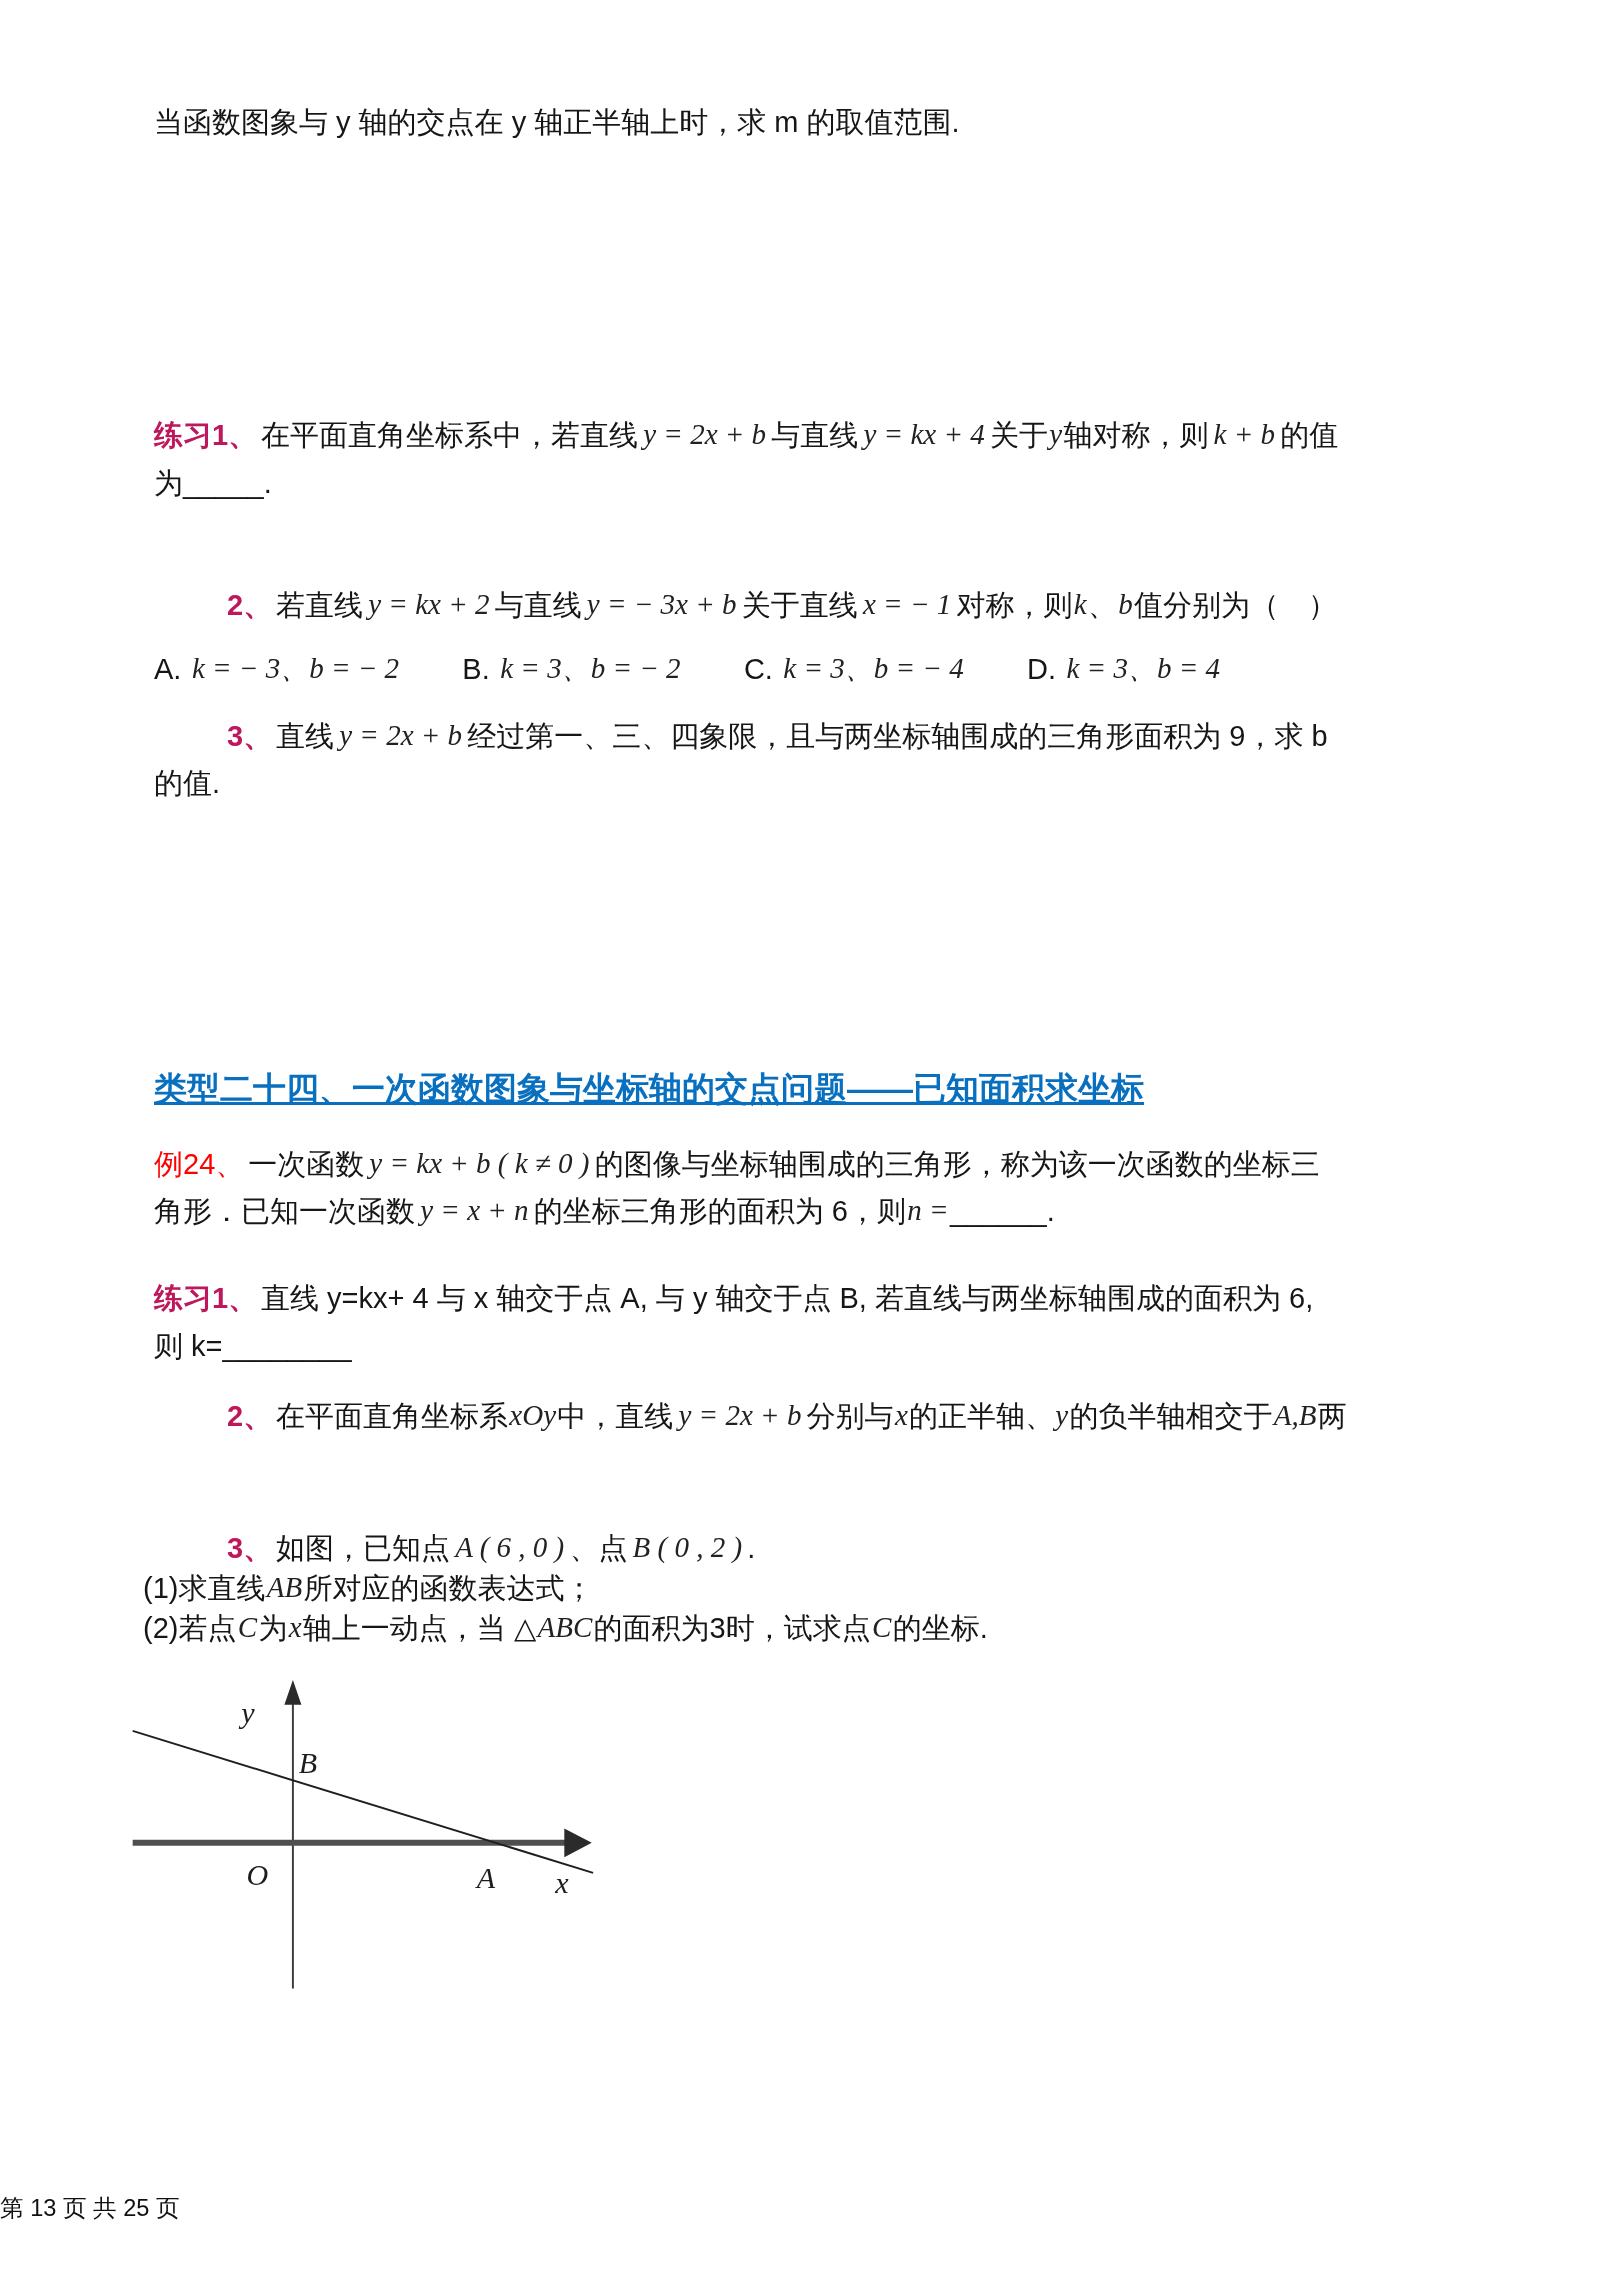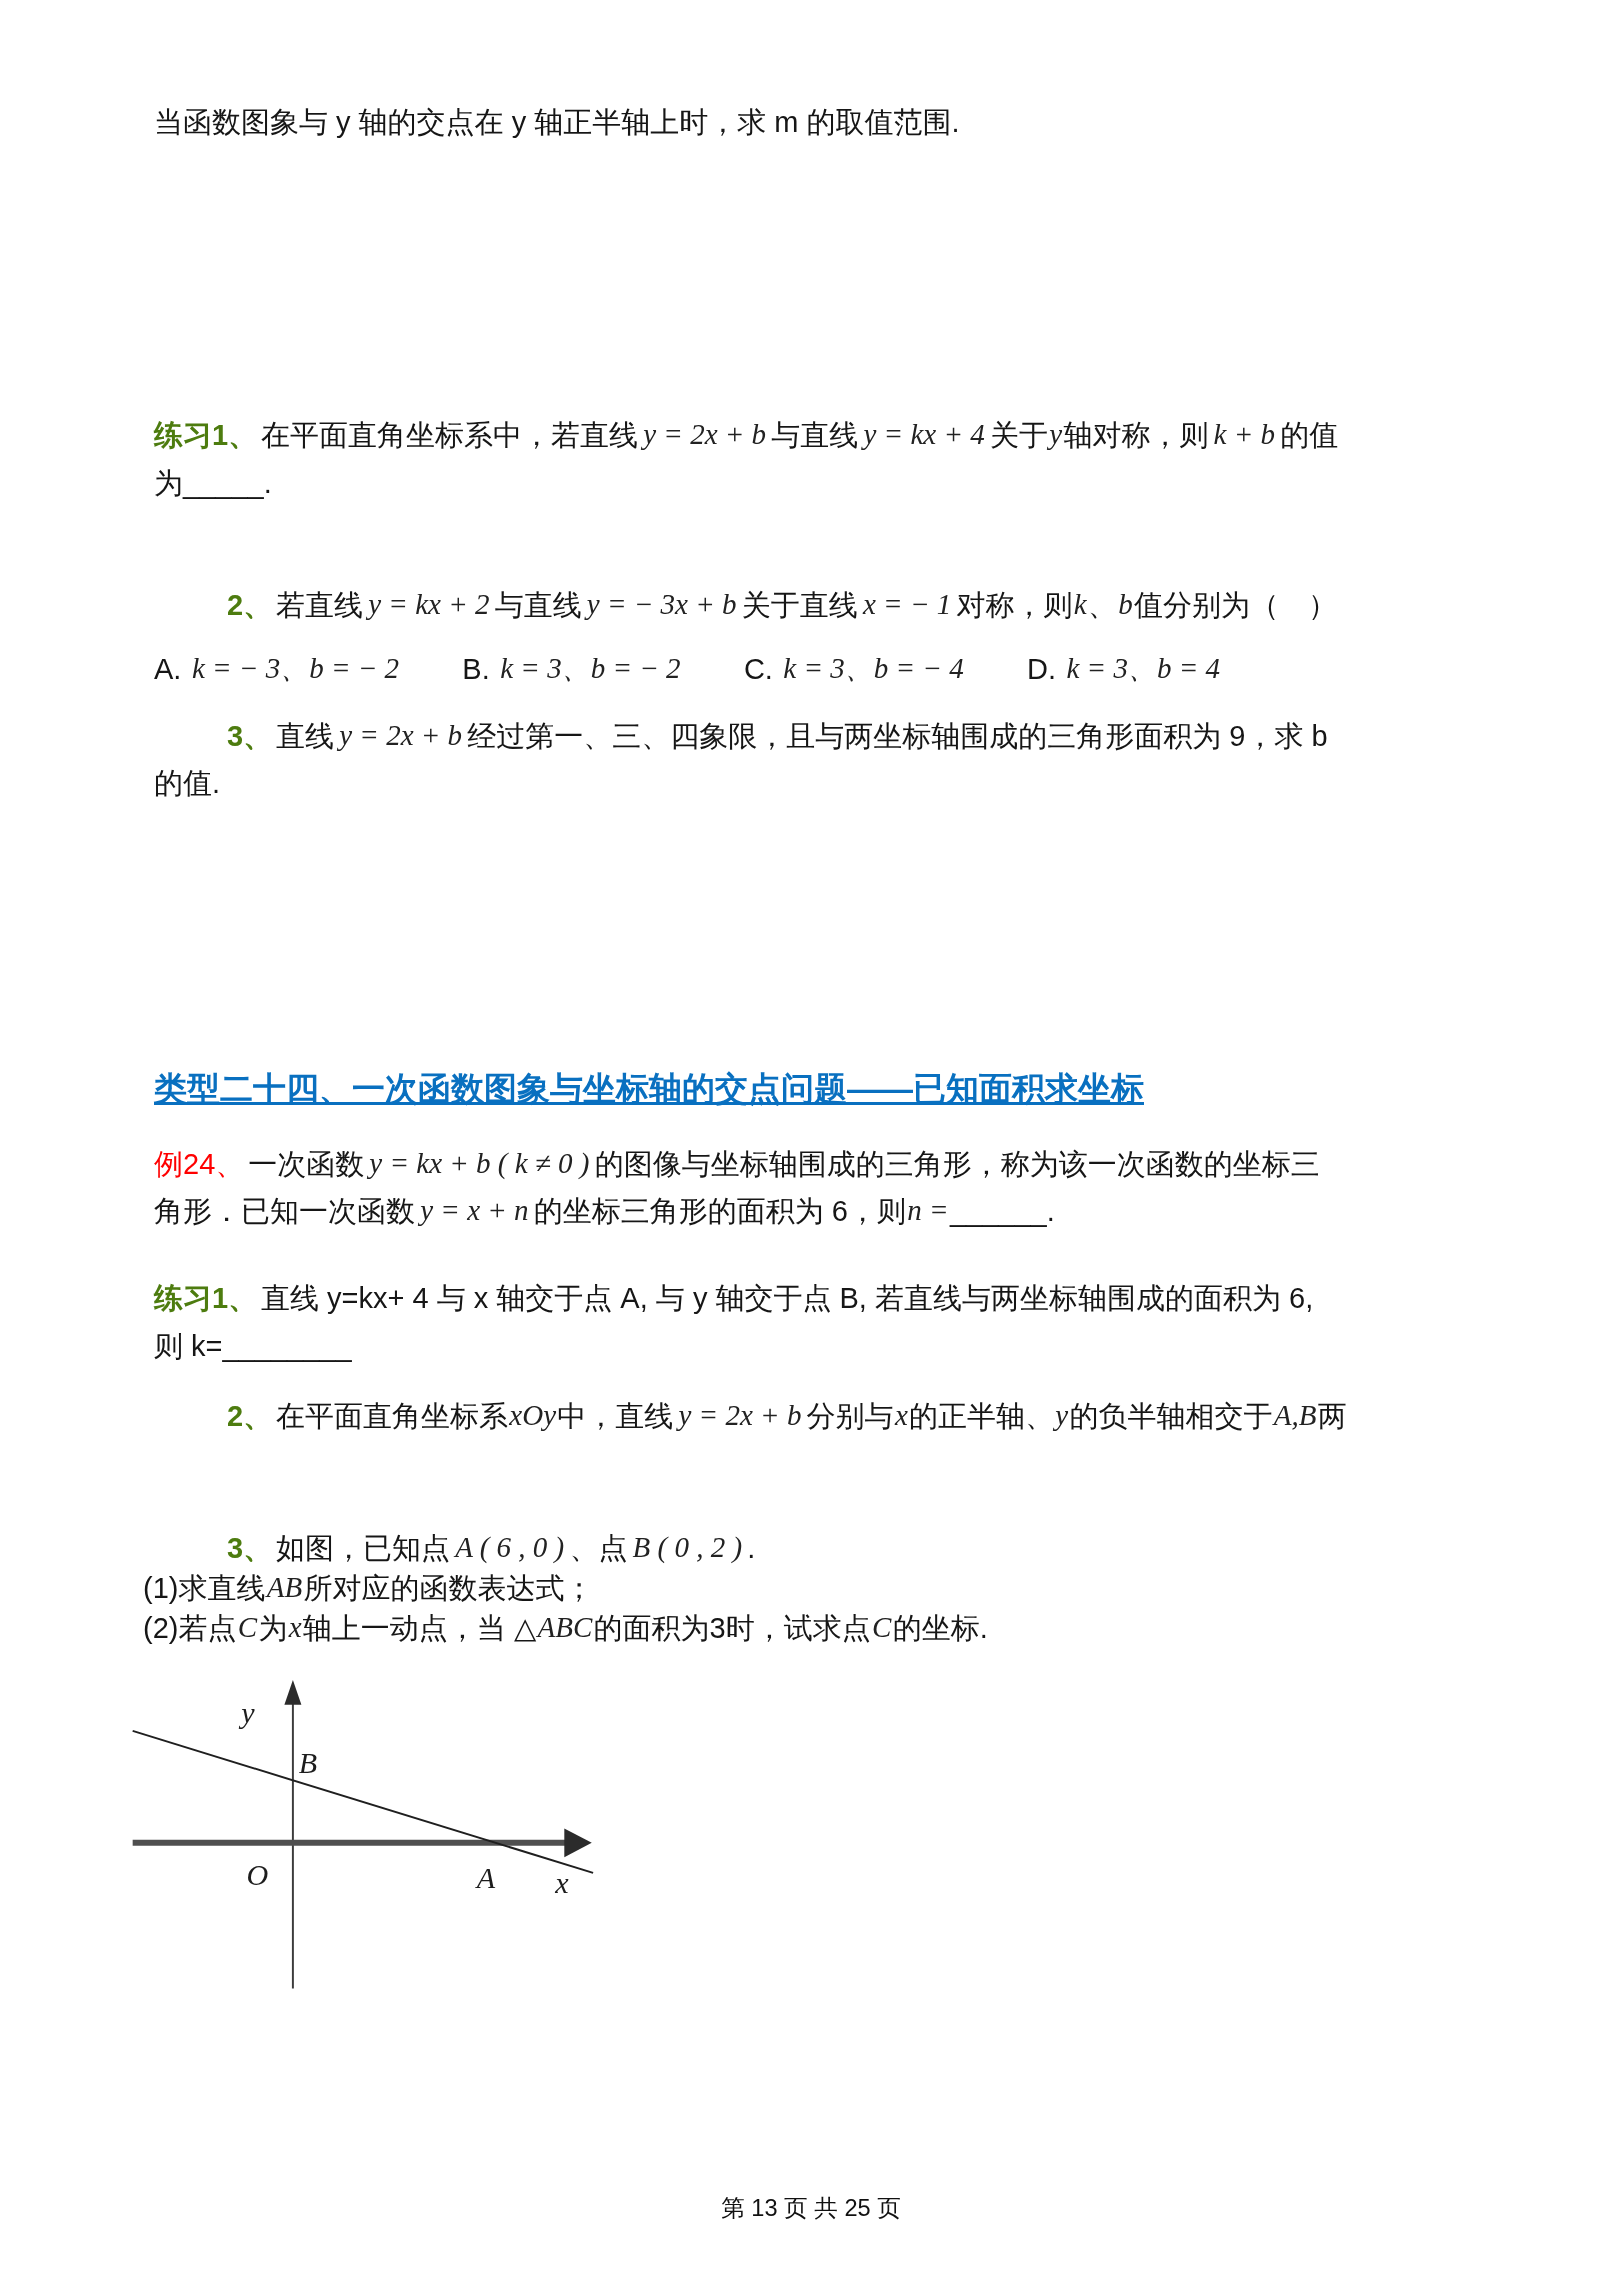--- a/index.html
+++ b/index.html
@@ -21,35 +21,34 @@
   }
   .m{
     font-family:"Liberation Serif","DejaVu Serif",serif;
     font-style:italic;
     position:relative;
     top:-1.3px;
     margin:0 5.2px;
     color:#222222;
   }
   .m-tight{margin:0 1.3px;}
-  .green{color:#4d7c0f;font-weight:bold;margin-right:3.9px;text-align:right;}
+  .green{color:#be185d;font-weight:bold;margin-right:3.9px;text-align:right;}
   .red{color:#FF0000;font-weight:normal;margin-right:3.9px;}
   .heading{
     color:#0970C0;
     font-weight:bold;
     font-size:33px;
     text-decoration:underline;
   }
   .options{display:flex;gap:62px;margin-top:16px;}
   .option .opt-label{margin-right:9.2px;}
   .footer{
     position:absolute;
     left:0;top:2192px;
     width:100%;
-    text-align:center;
     font-size:23.6px;
     color:#111111;
   }
   .graph{position:absolute;left:131px;top:1676px;}
   .glabel{
     font-family:"Liberation Serif","DejaVu Serif",serif;
     font-style:italic;
     font-size:46px;
     fill:#1d1d1d;
   }

